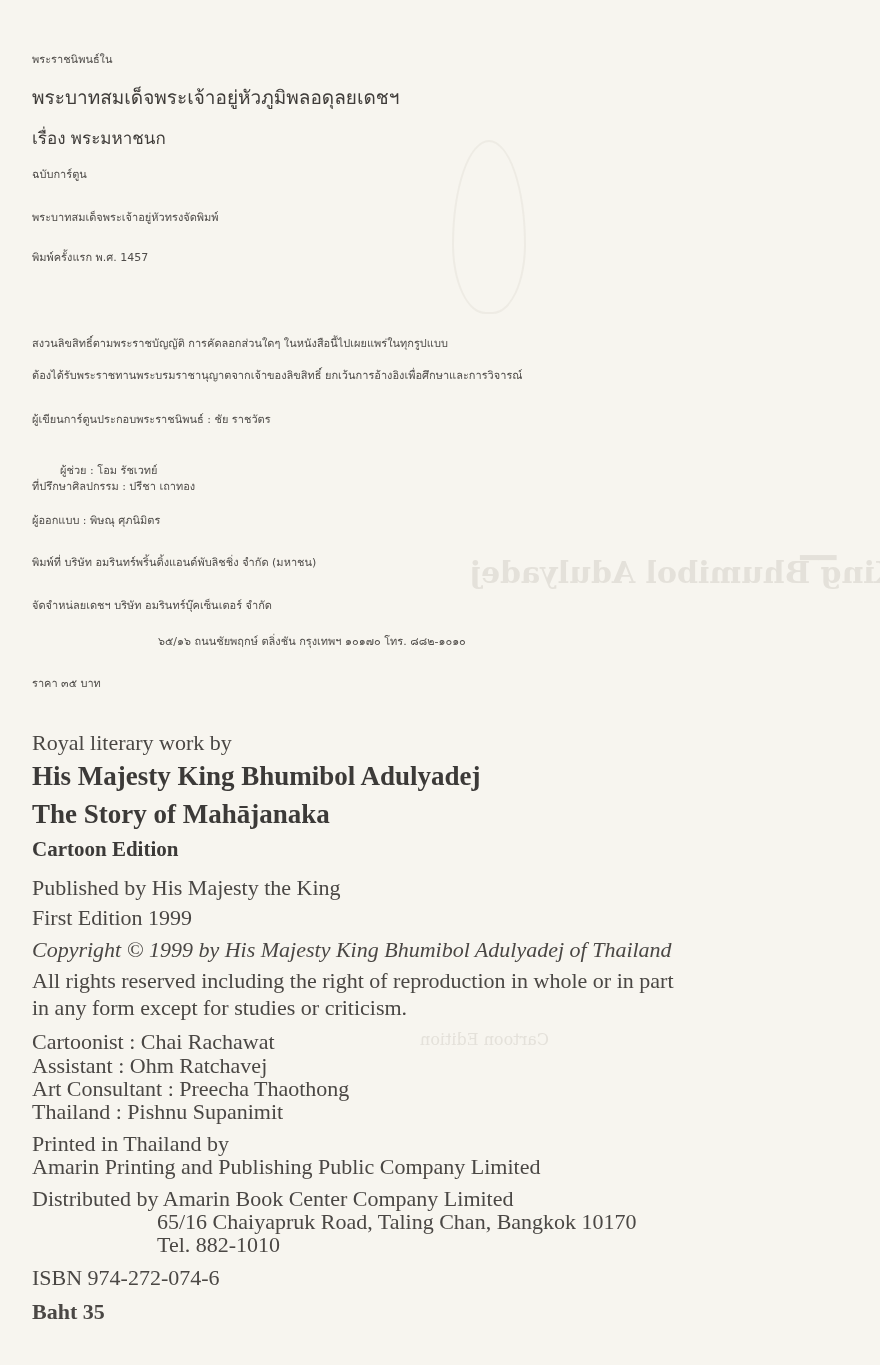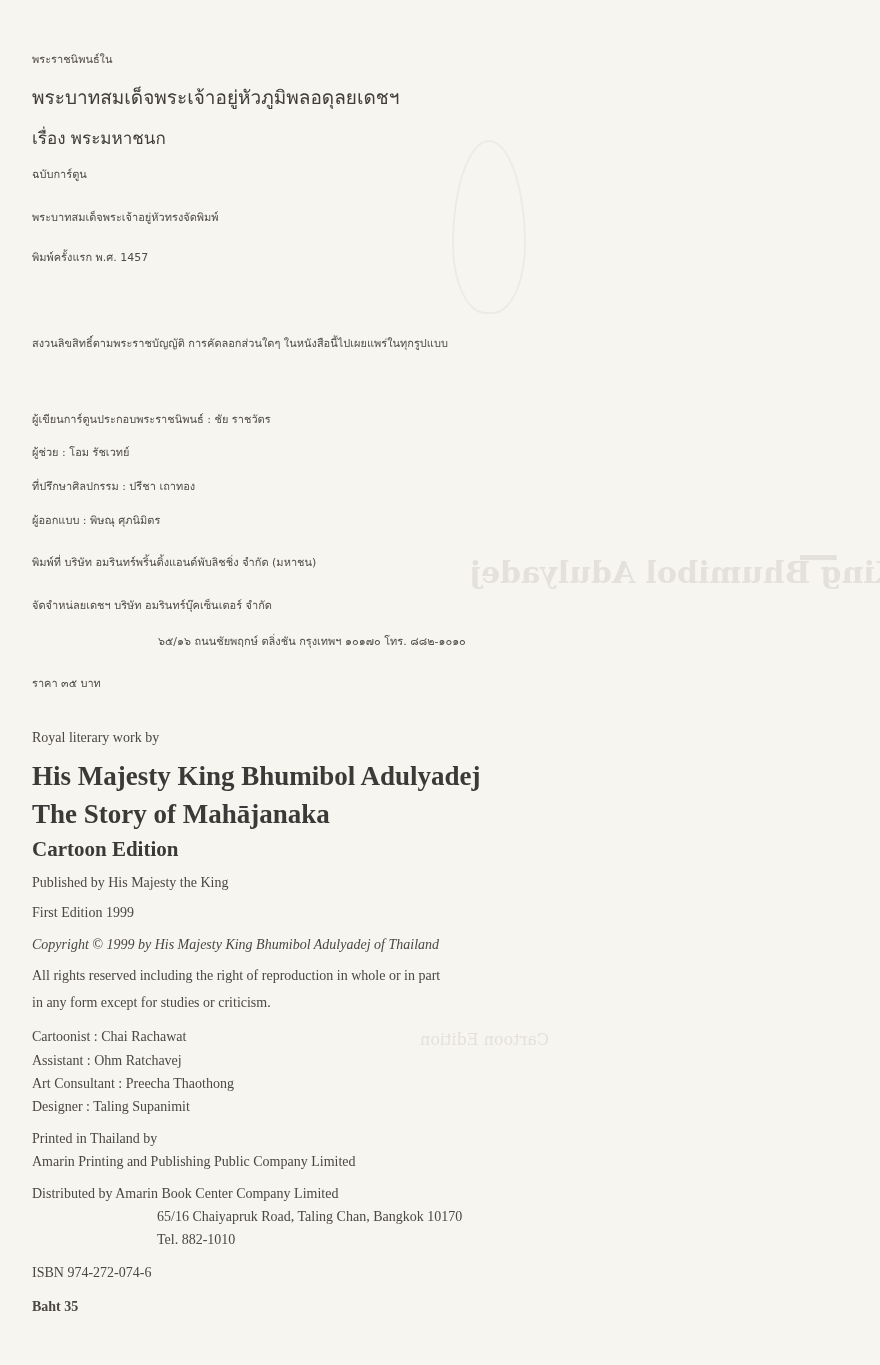--- a/index.html
+++ b/index.html
@@ -16,21 +16,21 @@
   .emblem {
     position: absolute; left: 452px; top: 140px; width: 70px; height: 170px;
     border-radius: 50% 50% 45% 45% / 60% 60% 40% 40%;
     border: 2px solid #ebe8e1; opacity: 0.8;
   }
   .th { position: absolute; left: 32px; font-family: "DejaVu Sans", sans-serif; white-space: nowrap; color: #4f4c49; }
   .th.small { font-size: 11px; }
   .th.big { font-size: 19px; color: #3f3c39; }
   .th.mid { font-size: 17px; color: #3f3c39; }
   .en { position: absolute; left: 32px; font-family: "Liberation Serif", serif; white-space: nowrap; color: #4a4744; }
-  .en.s { font-size: 14px; text-align: center; }
+  .en.s { font-size: 22px; text-align: center; }
   .en.h1 { font-size: 27px; font-weight: bold; color: #3c3a38; }
   .en.h2 { font-size: 21px; font-weight: bold; color: #3c3a38; }
   .en.b { font-weight: bold; }
   .indent { left: 158px; text-align: right; }
   .indent-en { left: 157px; }
 </style>
 </head>
 <body>
 
 <div class="page">
@@ -40,42 +40,43 @@
   <div class="ghost" style="left:470px;top:555px;font-size:30px;font-weight:bold;transform:scaleX(-1);">His Majesty King Bhumibol Adulyadej</div>
   <div class="ghost" style="left:420px;top:1030px;font-size:16px;transform:scaleX(-1);">Cartoon Edition</div>
 
   <div class="th small" style="top:50px;">พระราชนิพนธ์ใน</div>
   <div class="th big" style="top:82px;">พระบาทสมเด็จพระเจ้าอยู่หัวภูมิพลอดุลยเดชฯ</div>
   <div class="th mid" style="top:124px;">เรื่อง พระมหาชนก</div>
   <div class="th small" style="top:165px;">ฉบับการ์ตูน</div>
   <div class="th small" style="top:208px;">พระบาทสมเด็จพระเจ้าอยู่หัวทรงจัดพิมพ์</div>
   <div class="th small" style="top:248px;">พิมพ์ครั้งแรก พ.ศ. 1457</div>
   <div class="th small" style="top:334px;">สงวนลิขสิทธิ์ตามพระราชบัญญัติ การคัดลอกส่วนใดๆ ในหนังสือนี้ไปเผยแพร่ในทุกรูปแบบ</div>
+  <div class="th small" style="top:366px;">ต้องได้รับพระราชทานพระบรมราชานุญาตจากเจ้าของลิขสิทธิ์ ยกเว้นการอ้างอิงเพื่อศึกษาและการวิจารณ์</div>
   <div class="th small" style="top:410px;">ผู้เขียนการ์ตูนประกอบพระราชนิพนธ์ : ชัย ราชวัตร</div>
-  <div class="th small" style="top:443px;">ผู้ช่วย : โอม รัชเวทย์</div>
+  <div class="th small" style="top:461px;margin-left:28px;">ผู้ช่วย : โอม รัชเวทย์</div>
   <div class="th small" style="top:477px;">ที่ปรึกษาศิลปกรรม : ปรีชา เถาทอง</div>
   <div class="th small" style="top:511px;text-align:center;">ผู้ออกแบบ : พิษณุ ศุภนิมิตร</div>
   <div class="th small" style="top:553px;">พิมพ์ที่ บริษัท อมรินทร์พริ้นติ้งแอนด์พับลิชชิ่ง จำกัด (มหาชน)</div>
   <div class="th small" style="top:596px;">จัดจำหน่ลยเดชฯ  บริษัท อมรินทร์บุ๊คเซ็นเตอร์ จำกัด</div>
   <div class="th small indent" style="top:632px;">๖๕/๑๖ ถนนชัยพฤกษ์ ตลิ่งชัน กรุงเทพฯ ๑๐๑๗๐ โทร. ๘๘๒-๑๐๑๐</div>
   <div class="th small" style="top:674px;">ราคา ๓๕ บาท</div>
 
   <div class="en s" style="top:730px;">Royal literary work by</div>
   <div class="en h1" style="top:761px;">His Majesty King Bhumibol Adulyadej</div>
   <div class="en h1" style="top:799px;">The Story of Mahājanaka</div>
   <div class="en h2" style="top:837px;">Cartoon Edition</div>
   <div class="en s" style="top:875px;">Published by His Majesty the King</div>
   <div class="en s" style="top:905px;">First Edition 1999</div>
   <div class="en s" style="top:937px;font-style:italic;">Copyright © 1999 by His Majesty King Bhumibol Adulyadej of Thailand</div>
   <div class="en s" style="top:968px;">All rights reserved including the right of reproduction in whole or in part</div>
   <div class="en s" style="top:995px;">in any form except for studies or criticism.</div>
   <div class="en s" style="top:1029px;">Cartoonist : Chai Rachawat</div>
   <div class="en s" style="top:1053px;">Assistant : Ohm Ratchavej</div>
   <div class="en s" style="top:1076px;">Art Consultant : Preecha Thaothong</div>
-  <div class="en s" style="top:1099px;">Designer : Taling Supanimit</div>
+  <div class="en s" style="top:1099px;">Thailand : Pishnu Supanimit</div>
   <div class="en s" style="top:1131px;">Printed in Thailand by</div>
   <div class="en s" style="top:1154px;">Amarin Printing and Publishing Public Company Limited</div>
   <div class="en s" style="top:1186px;">Distributed by Amarin Book Center Company Limited</div>
   <div class="en s indent-en" style="top:1209px;">65/16 Chaiyapruk Road, Taling Chan, Bangkok 10170</div>
   <div class="en s indent-en" style="top:1232px;">Tel. 882-1010</div>
   <div class="en s" style="top:1265px;">ISBN 974-272-074-6</div>
   <div class="en s b" style="top:1299px;">Baht 35</div>
 </div>
 
 </body></html>

